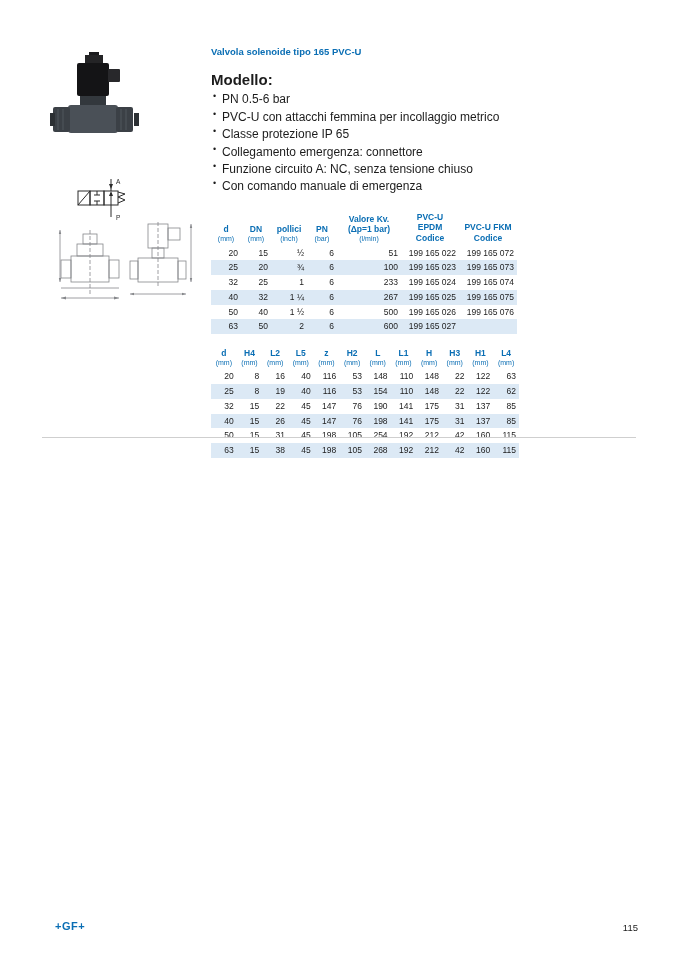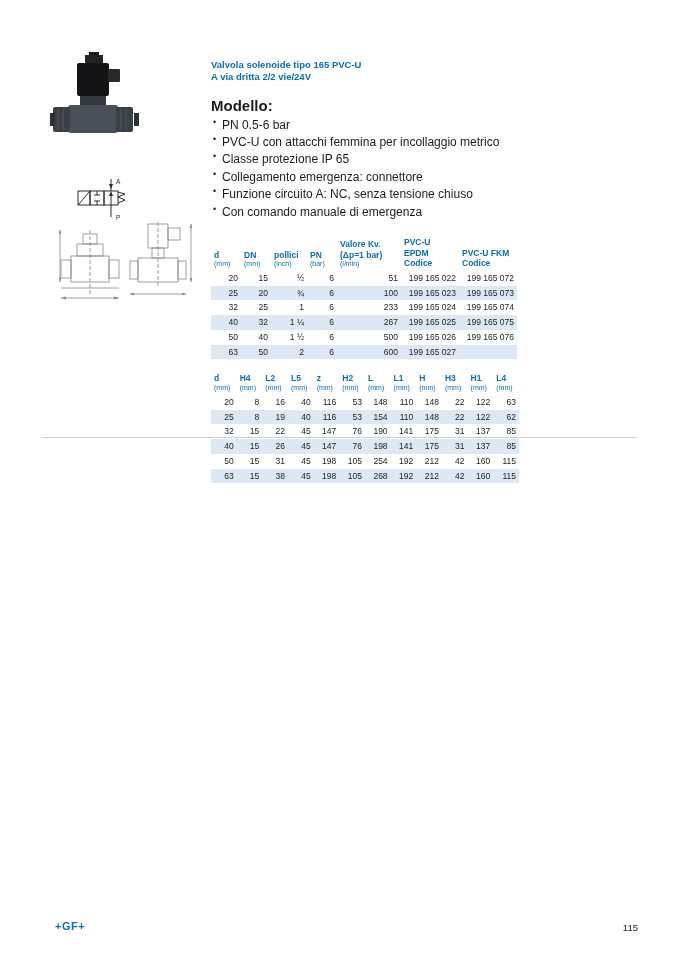--- a/index.html
+++ b/index.html
@@ -5,27 +5,27 @@
   :root{ --blue:#0a6eb4; --stripe:#dce9f5; --ink:#1c1c1c; }
   *{margin:0;padding:0;box-sizing:border-box;}
   html,body{width:678px;height:959px;}
   body{font-family:"Liberation Sans",sans-serif;background:#fff;color:var(--ink);position:relative;overflow:hidden;}
   .illus{position:absolute;}
   #photo{left:50px;top:52px;width:92px;height:112px;}
   #symbol{left:64px;top:174px;width:80px;height:50px;}
   #dimA{left:58px;top:228px;width:64px;height:80px;}
   #dimB{left:128px;top:220px;width:66px;height:92px;}
   .content{position:absolute;left:211px;top:46px;width:430px;}
-  .title{color:var(--blue);font-weight:bold;font-size:9.5px;line-height:1.3;margin-top:13px;}
+  .title{color:var(--blue);font-weight:bold;font-size:9.5px;line-height:1.3;}
   .model{font-weight:bold;font-size:15px;margin-top:13px;}
   ul.features{list-style:none;margin-top:3px;font-size:12px;line-height:1.45;}
   ul.features li{padding-left:11px;position:relative;}
   ul.features li::before{content:"\2022";position:absolute;left:2px;top:-1px;font-size:9px;}
   table{border-collapse:collapse;table-layout:fixed;margin-top:16px;}
-  th{color:var(--blue);font-weight:bold;text-align:left;vertical-align:bottom;padding:0 3px 2px 3px;font-size:8.5px;line-height:1.25;}
+  th{color:var(--blue);font-weight:bold;text-align:center;vertical-align:bottom;padding:0 3px 2px 3px;font-size:8.5px;line-height:1.25;}
   th .hu{font-weight:normal;font-size:7px;}
   td{text-align:right;padding:1px 3px;font-size:8.5px;line-height:1.5;}
   tbody tr:nth-child(even){background:var(--stripe);}
   #t1{width:306px;}
   #t1 .col0{width:30px}#t1 .col1{width:30px}#t1 .col2{width:36px}#t1 .col3{width:30px}
   #t1 .col4{width:64px}#t1 .col5{width:58px}#t1 .col6{width:58px}
   #t1 td.col5,#t1 td.col6{font-weight:normal;}
   #t2{width:308px;margin-top:14px;}
   #t2 th,#t2 td{width:25.6px;}
   .divider{position:absolute;left:42px;width:594px;top:437px;height:1px;background:#cfcfcf;}
@@ -104,21 +104,20 @@
     <polygon points="63,4 61.8,8 64.2,8" fill="#85878a"></polygon>
     <polygon points="63,62 61.8,58 64.2,58" fill="#85878a"></polygon>
     <line x1="2" y1="74" x2="58" y2="74" class="ln"></line>
     <polygon points="2,74 6,72.8 6,75.2" fill="#85878a"></polygon>
     <polygon points="58,74 54,72.8 54,75.2" fill="#85878a"></polygon>
   </svg>
 
   <div class="content">
     <div class="title">
       <div>Valvola solenoide tipo 165 PVC-U</div>
-      <div>A via dritta 2/2 vie/24V</div>
     </div>
 
     <div class="model">Modello:</div>
 
     <ul class="features">
         <li>PN 0.5-6 bar</li>
         <li>PVC-U con attacchi femmina per incollaggio metrico</li>
         <li>Classe protezione IP 65</li>
         <li>Collegamento emergenza: connettore</li>
         <li>Funzione circuito A: NC, senza tensione chiuso</li>

